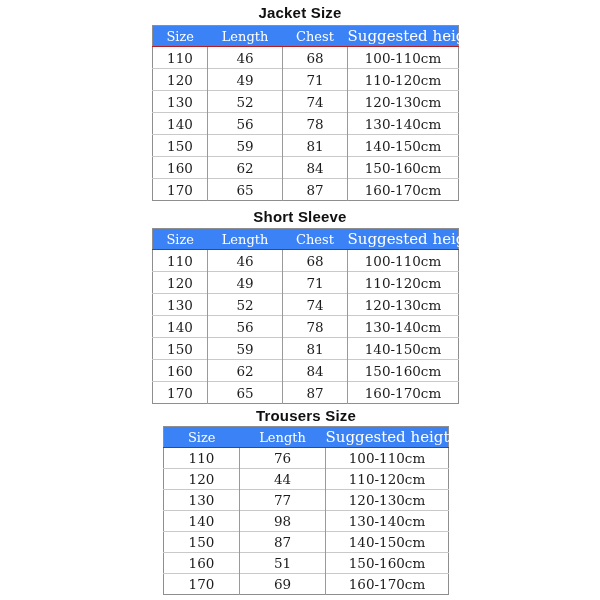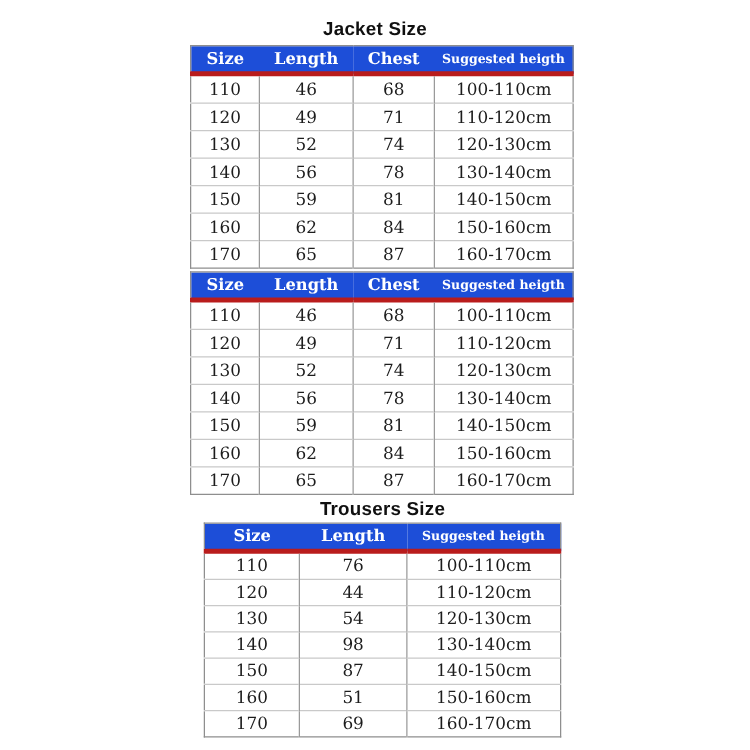--- a/index.html
+++ b/index.html
@@ -13,59 +13,59 @@
   .chart-title {
     margin:0;
     text-align:center;
     font-family:"Liberation Sans", sans-serif;
     font-weight:bold;
     font-size:15px;
     line-height:19px;
     color:#101010;
     letter-spacing:0.2px;
   }
-  .t-jacket   { margin-top:14px; }
+  .t-jacket   { margin-top:3px; }
   .t-short    { margin-top:6px; }
   .t-trousers { margin-top:2px;padding-left:12px; }
 
   table.size-table {
     border-collapse:collapse;
     table-layout:fixed;
     border:1px solid #8e8e8e;
     font-family:"DejaVu Serif", serif;
   }
   table.tbl-jacket   { margin:3px 0 0 152px; width:306px; }
   table.tbl-short    { margin:2px 0 0 152px; width:306px; }
   table.tbl-trousers { margin:1px 0 0 163px; width:285px; }
 
   .size-table th {
-    background:#1d4ed8;
+    background:#3b82f6;
     color:#ffffff;
-    font-weight:bold;
+    font-weight:normal;
     font-size:13px;
     height:20px;
     padding:0;
     border:0;
     white-space:nowrap;
   }
-  .size-table th:last-child { font-size:10px; }
+  .size-table th:last-child { font-size:15px; }
 
   .size-table td {
     text-align:center;
     font-size:13.5px;
     color:#1c1c1c;
     height:21px;
     padding:0;
     border-top:1px solid #c9c9c9;
     border-left:1px solid #9a9a9a;
     white-space:nowrap;
   }
   table.tbl-trousers td { height:20px; }
   .size-table td:first-child { border-left:0; }
-  .size-table tbody tr:first-child td { border-top:4px solid #b91c1c; }
+  .size-table tbody tr:first-child td { border-top:1px solid #b91c1c; }
 </style>
 </head>
 <body>
 
 <div class="page">
 
   <section>
     <h2 class="chart-title t-jacket">Jacket Size</h2>
     <table class="size-table tbl-jacket">
       <colgroup>
@@ -123,20 +123,21 @@
             <td>170</td>
             <td>65</td>
             <td>87</td>
             <td>160-170cm</td>
           </tr>
         </tbody>
     </table>
   </section>
 
   <section>
+    <h2 class="chart-title t-short">Short Sleeve</h2>
     <table class="size-table tbl-short">
       <colgroup>
         <col style="width:55px">
           <col style="width:75px">
           <col style="width:65px">
           <col style="width:111px">
       </colgroup>
       <thead>
           <tr>
             <th>Size</th>
@@ -213,21 +214,21 @@
             <td>76</td>
             <td>100-110cm</td>
           </tr>
           <tr>
             <td>120</td>
             <td>44</td>
             <td>110-120cm</td>
           </tr>
           <tr>
             <td>130</td>
-            <td>54</td>
+            <td>77</td>
             <td>120-130cm</td>
           </tr>
           <tr>
             <td>140</td>
             <td>98</td>
             <td>130-140cm</td>
           </tr>
           <tr>
             <td>150</td>
             <td>87</td>

